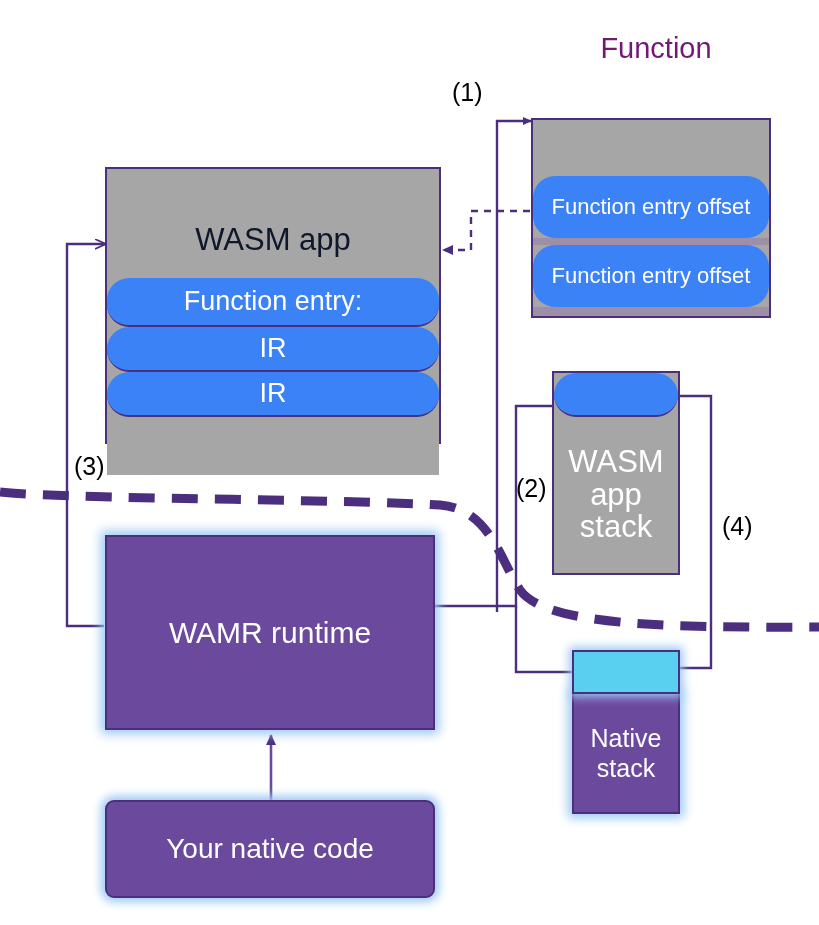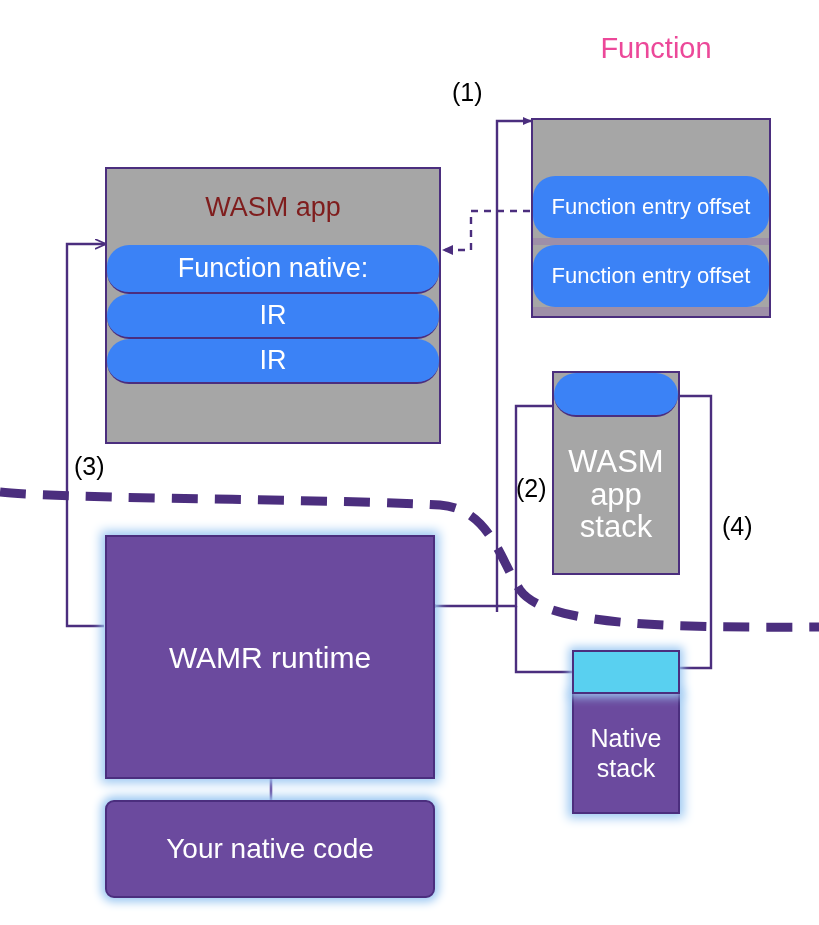--- a/index.html
+++ b/index.html
@@ -69,21 +69,21 @@
   }
   .step-num {
     position: absolute;
     color: #000000;
     font-size: 25px;
     z-index: 5;
   }
   .title-text {
     position: absolute;
     text-align: center;
-    color: #ec4899;
+    color: #701a75;
     font-size: 29px;
     z-index: 5;
     line-height: 1.25;
   }
 </style>
 </head>
 <body>
 
 <div id="canvas">
 
@@ -142,25 +142,25 @@
       <span>Function entry offset</span>
     </div>
     <div class="row sep" style="height:7px;"></div>
     <div class="row cyan" style="height:62px; font-size:22px; padding:0 6px;">
       <span>Function entry offset</span>
     </div>
     <div class="row sep" style="height:9px;"></div>
   </div>
 
   <div class="box stack-box" style="left:105px; top:167px; width:336px; height:277px;">
-    <div class="row gray" style="height:76px; font-size:27px; color:#7f1d1d;">
+    <div class="row gray" style="height:76px; font-size:31px; color:#0f172a;margin-top:33px;">
       <span>WASM app</span>
     </div>
     <div class="row cyan" style="height:49px; font-size:27px; border-bottom:2px solid #4B2E7E;">
-      <span>Function native:</span>
+      <span>Function entry:</span>
     </div>
     <div class="row cyan" style="height:45px; font-size:27px; border-bottom:2px solid #4B2E7E;">
       <span>IR</span>
     </div>
     <div class="row cyan" style="height:45px; font-size:27px; border-bottom:2px solid #4B2E7E;">
       <span>IR</span>
     </div>
     <div class="row gray" style="height:58px;"></div>
   </div>
 
@@ -179,21 +179,21 @@
     <div style="box-sizing:border-box; height:120px; background:#6B4A9E;
                 border:2px solid #4B2E7E; border-top:none; color:#ffffff;
                 display:flex; flex-direction:column; align-items:center;
                 justify-content:center; font-size:25px; line-height:1.2;
                 box-shadow:0 0 10px 4px #9CC8F2; position:relative; z-index:1;">
       <span>Native</span>
       <span>stack</span>
     </div>
   </div>
 
-  <div class="purple-block" style="left:105px; top:535px; width:330px; height:244px; font-size:30px;">
+  <div class="purple-block" style="left:105px; top:535px; width:330px; height:195px; font-size:30px;">
     <span>WAMR runtime</span>
   </div>
 
   <div class="purple-block" style="left:105px; top:800px; width:330px; height:98px; font-size:28px;border-radius:9px;">
     <span>Your native code</span>
   </div>
 
   <div class="step-num" style="left:452px; top:78px;">(1)</div>
   <div class="step-num" style="left:516px; top:474px;">(2)</div>
   <div class="step-num" style="left:74px; top:452px;">(3)</div>

